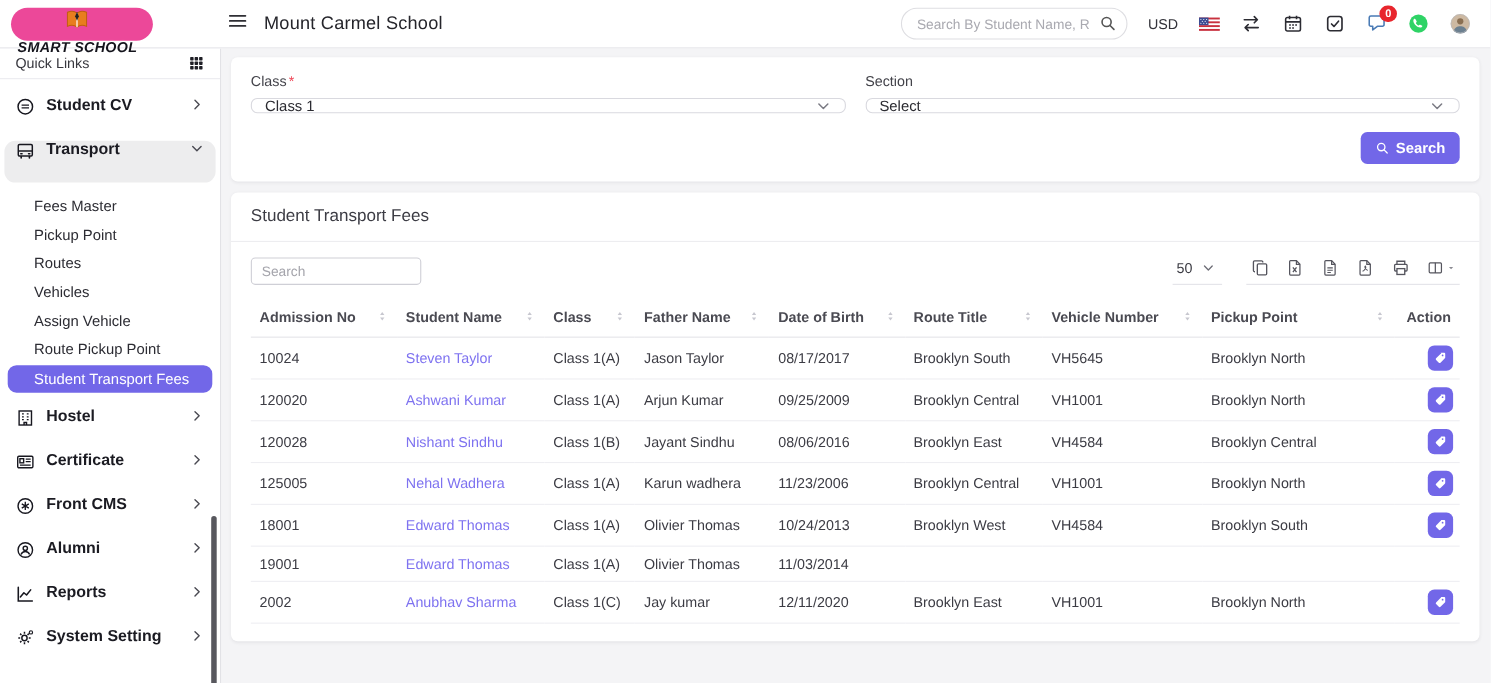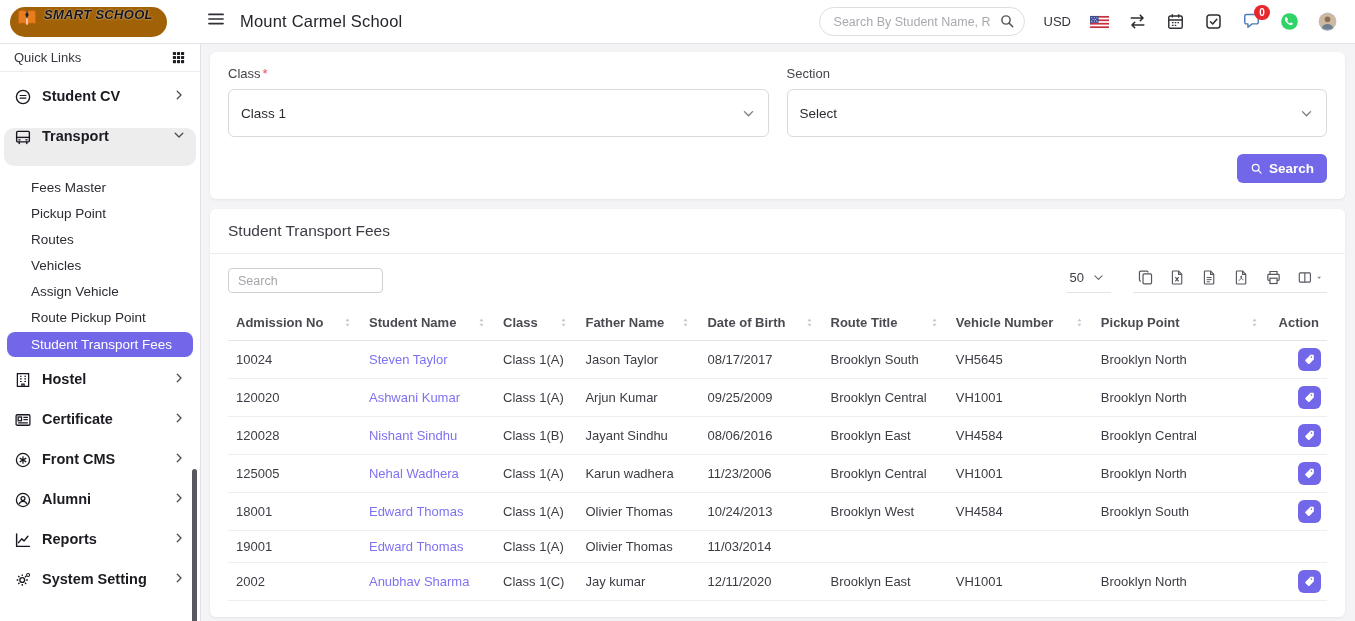--- a/index.html
+++ b/index.html
@@ -3,22 +3,22 @@
 <meta charset="utf-8">
 <style>
   * { margin:0; padding:0; box-sizing:border-box; }
   html,body { width:1355px; height:621px; overflow:hidden; background:#f4f4f6;
     font-family:"Liberation Sans","DejaVu Sans",sans-serif; color:#3f3f46; }
 
   
   .topbar { height:44px; background:#fff; border-bottom:1px solid #e6e6ea;
     display:flex; align-items:center; position:relative; z-index:5; }
   .logo-zone { width:200px; display:flex; align-items:center; padding-left:10px; }
-  .logo-pill { display:flex; gap:6px; background:#a16207;
-    border-radius:15px; height:30px; padding:0 14px 0 6px; }
+  .logo-pill { display:flex; align-items:center; gap:6px; background:#ec4899;
+    border-radius:15px; height:30px; padding:0 14px 0 6px;flex-direction:column; }
   .logo-pill .ic { width:22px; height:22px; }
   .logo-text { font-size:13px; font-weight:800; font-style:italic; color:#14141c;
     letter-spacing:.3px; white-space:nowrap; text-shadow:0 0 2px rgba(255,255,255,.8); }
   .burger { width:26px; height:26px; color:#2f2f35; margin:0 8px 0 6px; cursor:pointer; }
   .burger .ic { width:20px; height:20px; }
   .school-name { font-size:16.5px; font-weight:400; color:#25252b; letter-spacing:.2px; }
   .topbar-right { margin-left:auto; display:flex; align-items:center; gap:19px; padding-right:18px; }
   .hdr-search { position:relative; width:206px; }
   .hdr-search input { width:100%; height:29px; border:1px solid #dedee2; border-radius:15px;
     padding:0 32px 0 14px; font-size:12.5px; color:#555; outline:none;
@@ -59,21 +59,21 @@
   .main { flex:1; padding:8px 10px 0 9px; overflow:hidden; }
   .card { background:#fff; border-radius:6px; box-shadow:0 1px 3px rgba(40,40,60,.07); }
   .card-head { padding:13px 18px; font-size:15.5px; color:#3c3c44; border-bottom:1px solid #ededf0; }
   .card-body { padding:14px 18px 16px; }
 
   
   .crit-grid { display:flex; gap:18px; }
   .crit-col { flex:1; }
   .f-label { font-size:13px; color:#43434a; margin-bottom:8px; }
   .req { color:#ef4a5a; margin-left:2px; }
-  .select-box { height:48px; border:1px solid #d9d9df; border-radius:6px; display:flex;
+  .select-box { height:14px; border:1px solid #d9d9df; border-radius:6px; display:flex;
     align-items:center; justify-content:space-between; padding:0 12px; font-size:13.5px;
     color:#2b2b31; cursor:pointer; background:#fff; }
   .select-box .ic { width:15px; height:15px; color:#7b7b84; }
   .btn-row { display:flex; justify-content:flex-end; margin-top:17px; }
   .btn-primary { display:inline-flex; align-items:center; gap:6px; background:#7267e8;
     color:#fff; border:none; border-radius:6px; height:29px; padding:0 13px;
     font-size:13.5px; font-weight:600; cursor:pointer; font-family:"Liberation Sans",sans-serif; }
   .btn-primary .ic { width:13px; height:13px; }
 
   
@@ -89,21 +89,21 @@
   .export-group { display:flex; align-items:center; gap:15px;
     border-bottom:1px solid #e3e3e8; padding:0 4px 6px; }
   .exp-btn { width:17px; height:17px; color:#55555e; cursor:pointer; position:relative; }
   .exp-btn .ic { width:17px; height:17px; }
   .exp-btn.colvis { width:26px; display:flex; align-items:center; gap:2px; }
   .exp-btn.colvis .caret { width:9px; height:9px; color:#8a8a92; }
 
   table.grid { width:100%; border-collapse:collapse; margin-top:13px; table-layout:fixed; }
   .grid th { text-align:left; font-size:13px; font-weight:700; color:#4a4a52;
     padding:9px 8px 10px; border-bottom:1px solid #e4e4e9; cursor:pointer; }
-  .grid th .th-in { display:flex; align-items:center; justify-content:space-between; }
+  .grid th .th-in { display:flex; align-items:flex-start; justify-content:space-between; }
   .grid th .sort { width:11px; height:13px; color:#c7c7cf; flex-shrink:0; margin-left:4px; }
   .grid th.col-action { text-align:right; }
   .grid th.col-action .th-in { justify-content:flex-end; }
   .grid td { font-size:13px; color:#3c3c44; padding:7px 8px; border-bottom:1px solid #eeeef2;
     height:32px; white-space:nowrap; overflow:hidden; text-overflow:ellipsis; }
   .grid td.name { color:#7e72f0; cursor:pointer; }
   .grid td.act { text-align:right; padding-right:6px; }
   .act-btn { width:23px; height:23px; background:#7267e8; border:none; border-radius:6px;
     display:inline-flex; align-items:center; justify-content:center; cursor:pointer; }
   .act-btn .ic { width:13px; height:13px; }

